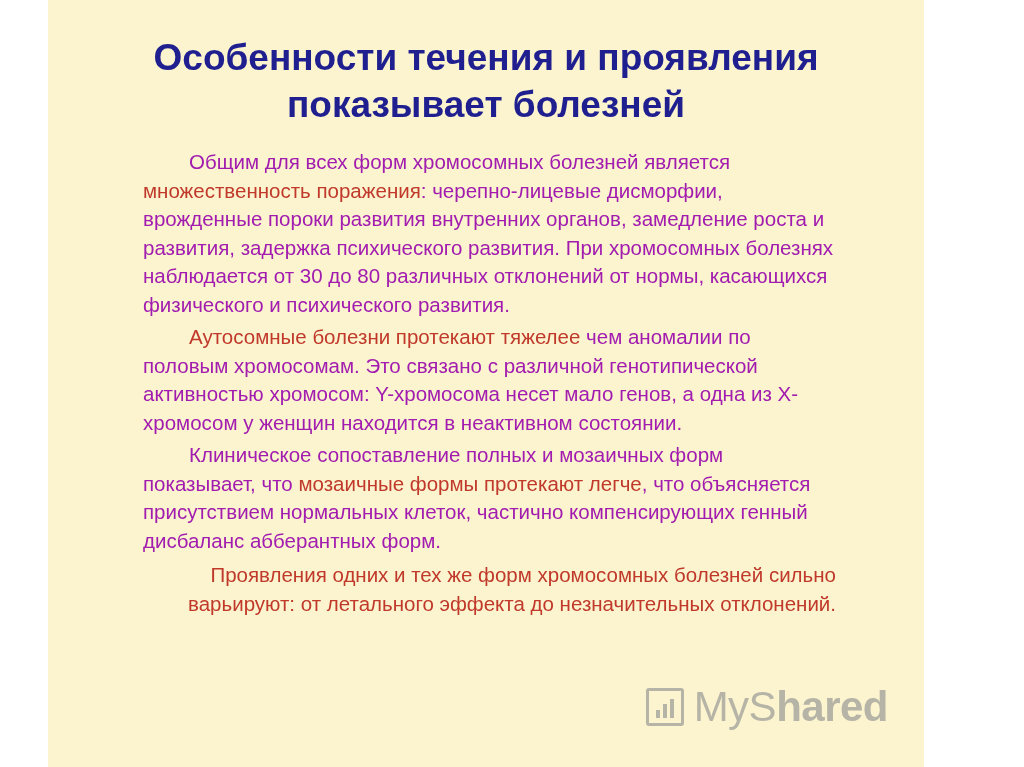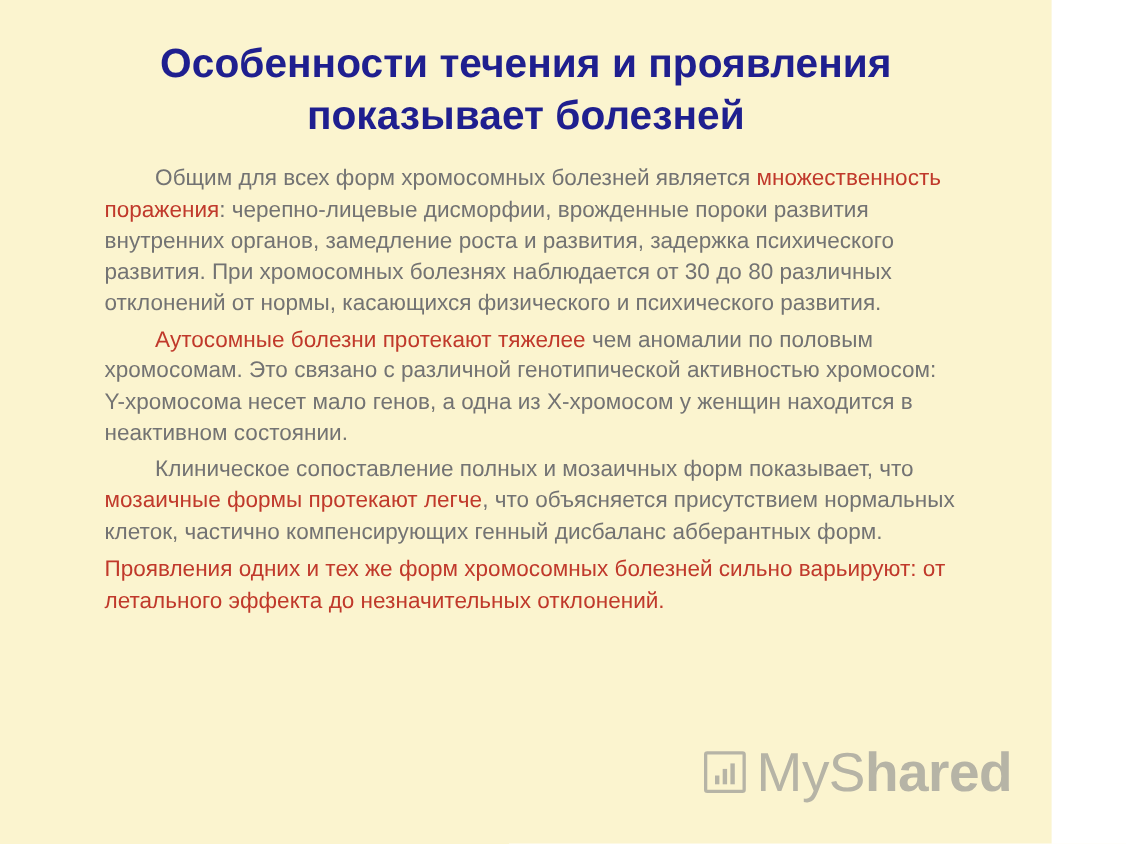--- a/index.html
+++ b/index.html
@@ -8,24 +8,25 @@
     background: #ffffff;
   }
   body {
     width: 1024px;
     height: 767px;
     font-family: "Liberation Sans", sans-serif;
     overflow: hidden;
   }
   .slide {
     position: relative;
-    width: 956px;
+    width: 876px;
     height: 767px;
     background: #fbf4cf;
     box-sizing: border-box;
+    margin-left: 48px;
   }
   .title-block {
     padding-top: 34px;
     text-align: center;
   }
   .title-line {
     font-family: "Liberation Sans", sans-serif;
     font-weight: bold;
     font-size: 37px;
     line-height: 47px;
@@ -43,25 +44,25 @@
     margin: 0 0 4px 0;
     text-align: left;
   }
   .para.indent {
     text-indent: 46px;
   }
   .red {
     color: #c0392b;
   }
   .blk {
-    color: #737373;
+    color: #a21caf;
   }
   .p-final {
     color: #c0392b;
-    text-align: left;
+    text-align: right;
     margin-top: 6px;
     line-height: 28.5px;
   }
   .watermark {
     position: absolute;
     right: 36px;
     bottom: 36px;
     display: flex;
     align-items: center;
     gap: 10px;
@@ -82,21 +83,21 @@
   }
   .wm-icon i {
     display: block;
     width: 4px;
     background: #8d8d8d;
   }
   .wm-icon i.b1 { height: 8px; }
   .wm-icon i.b2 { height: 14px; }
   .wm-icon i.b3 { height: 19px; }
   .wm-text {
-    font-size: 50px;
+    font-size: 42px;
     color: #8d8d8d;
     font-family: "Liberation Sans", sans-serif;
     letter-spacing: -0.5px;
   }
   .wm-text .bold {
     font-weight: bold;
   }
 </style>
 </head>
 <body>

